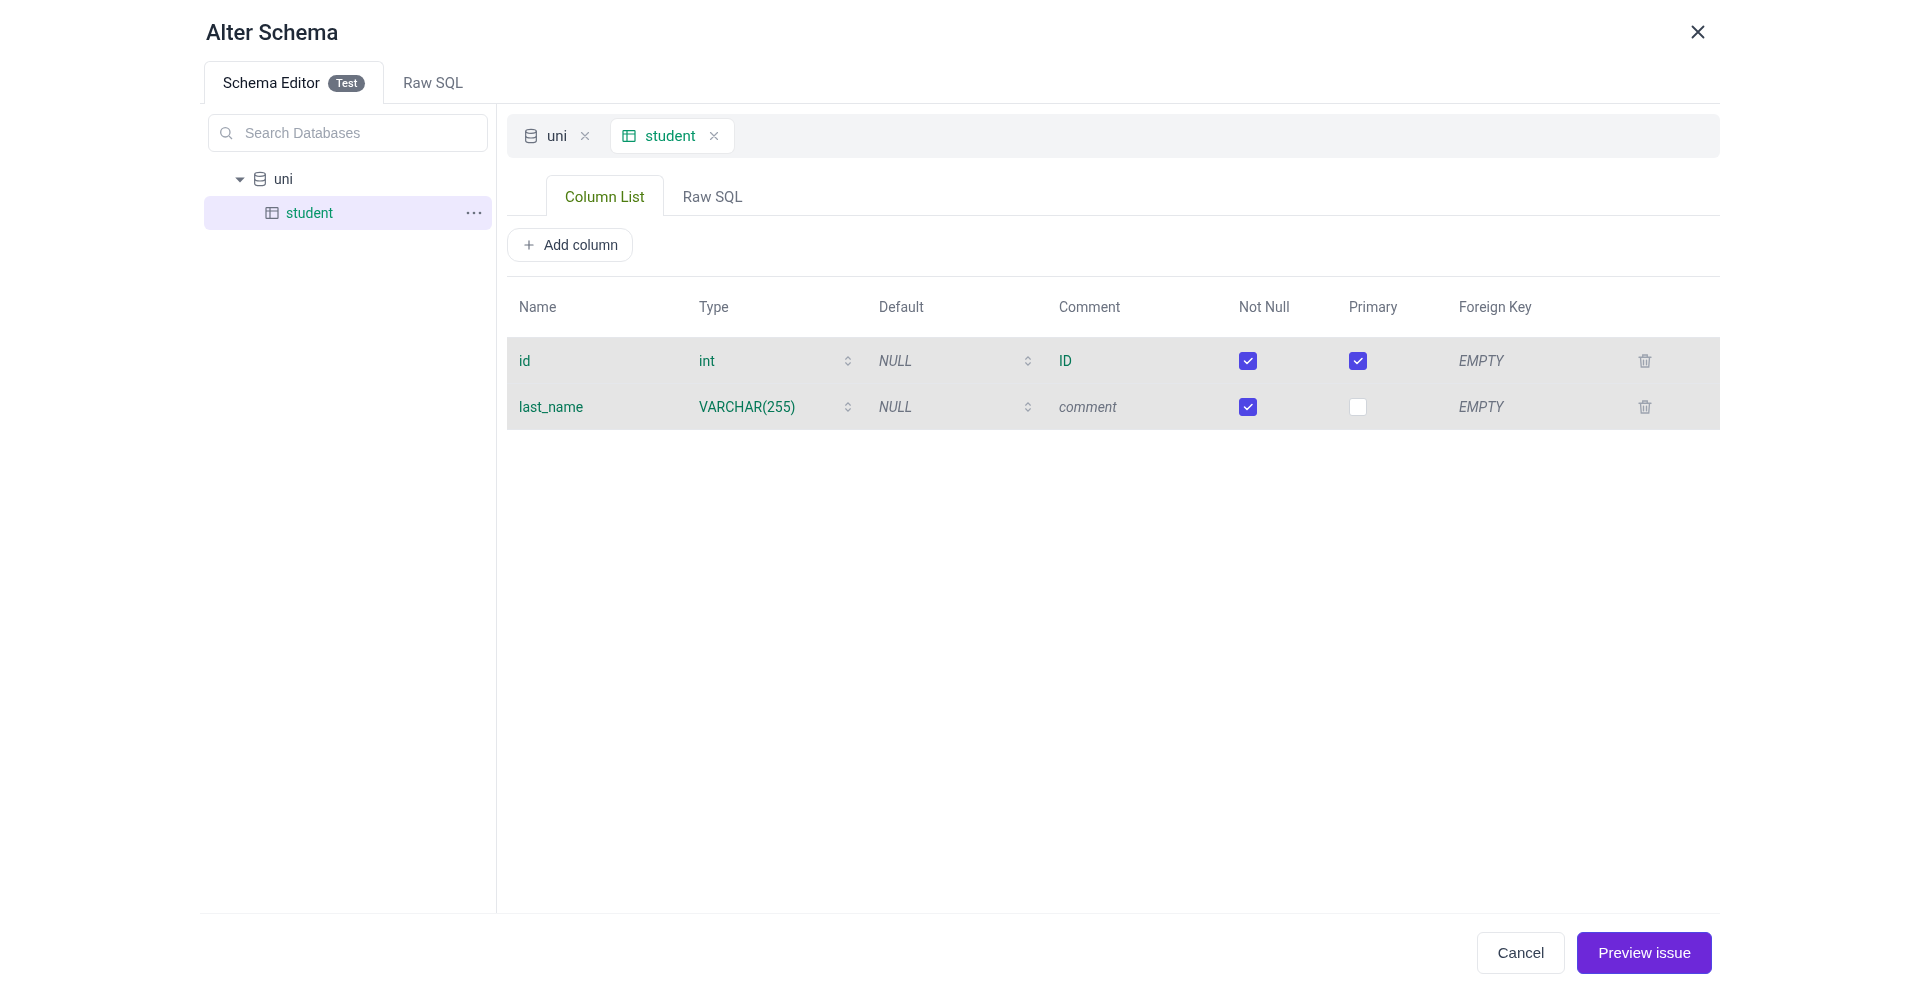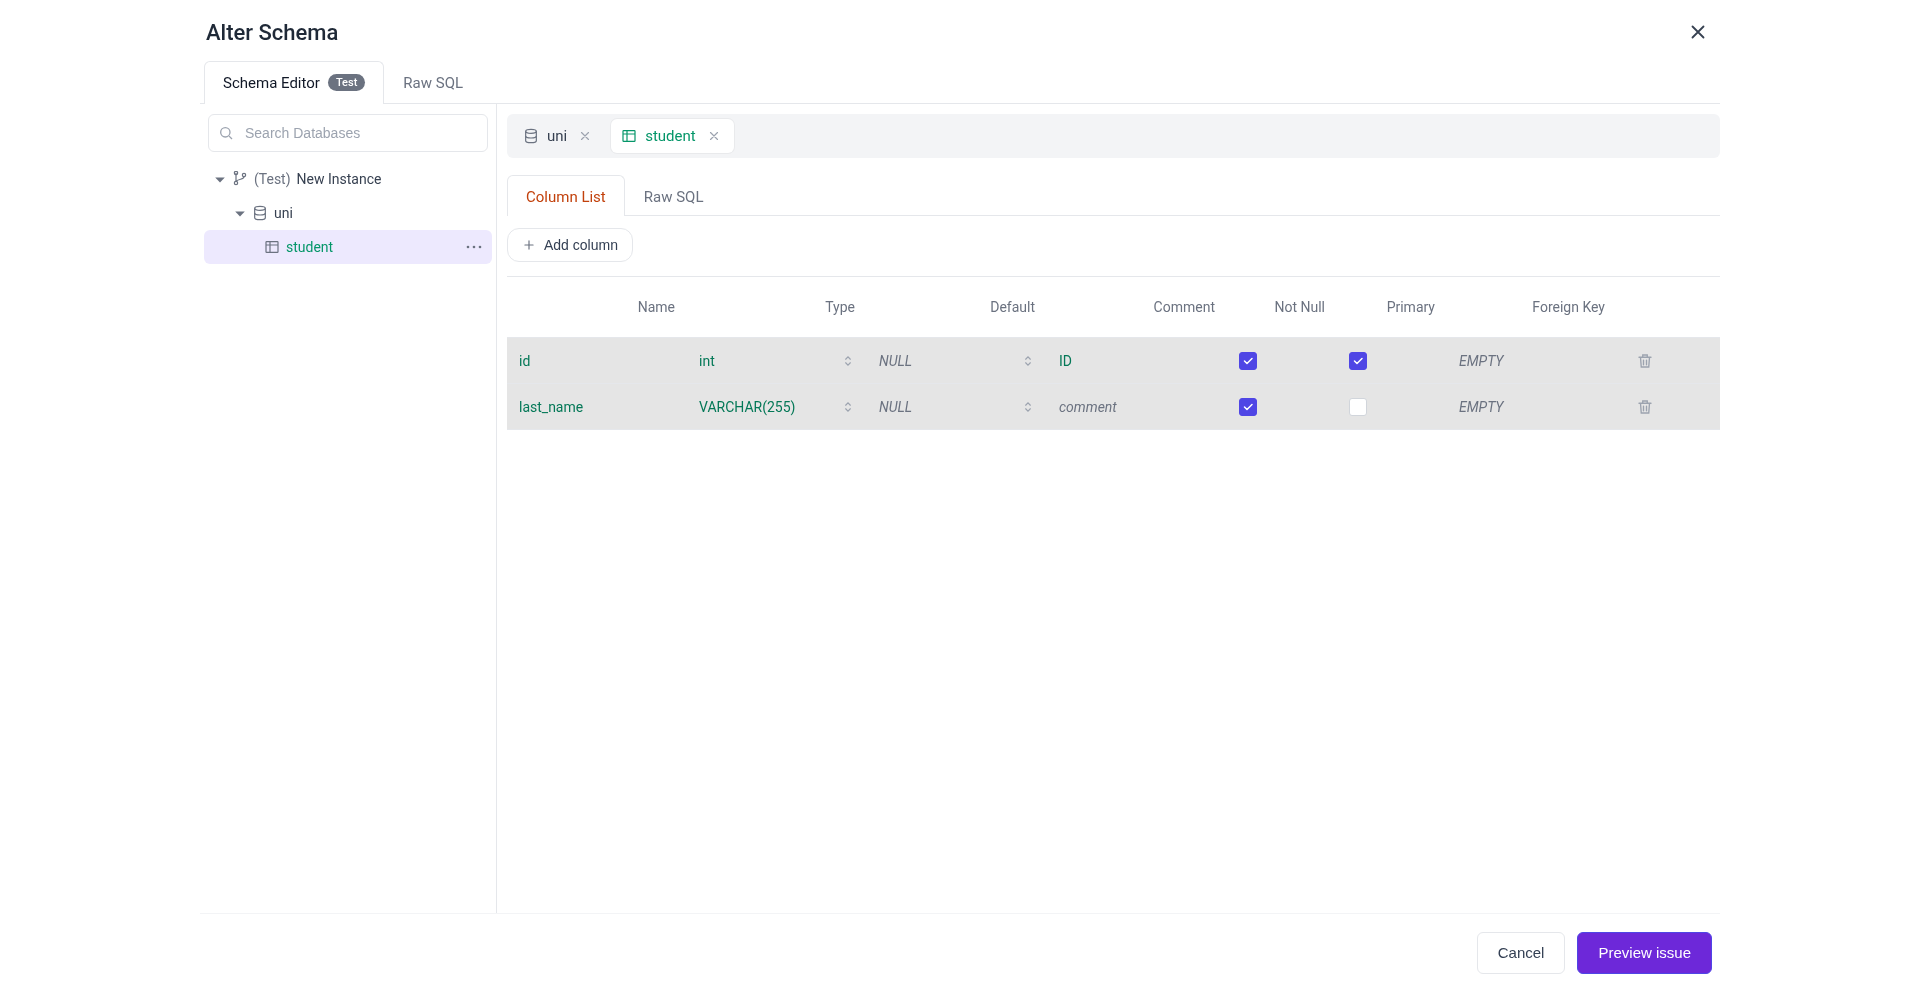--- a/index.html
+++ b/index.html
@@ -9,21 +9,21 @@
 
 
 .white-margin { padding: 0 200px; }
 
 .title-row { display: flex; align-items: center; justify-content: space-between; padding: 16px 6px 8px 6px; }
 .title { font-size: 22px; font-weight: 500; }
 .close-btn { width: 32px; height: 32px; display: flex; align-items: center; justify-content: center; cursor: pointer; border-radius: 4px; }
 .close-btn svg { width: 22px; height: 22px; stroke: #374151; }
 
 .top-tabs { display: flex; align-items: flex-end; gap: 0; border-bottom: 1px solid #e5e7eb; margin-top: 4px; padding-left: 4px; }
-.top-tab { padding: 12px 18px; border: 1px solid transparent; border-bottom: none; border-top-left-radius: 6px; border-top-right-radius: 6px; color: #6b7280; cursor: pointer; position: relative; top: 1px; display: flex; align-items: flex-start; gap: 8px; font-size: 15px; }
+.top-tab { padding: 12px 18px; border: 1px solid transparent; border-bottom: none; border-top-left-radius: 6px; border-top-right-radius: 6px; color: #6b7280; cursor: pointer; position: relative; top: 1px; display: flex; align-items: center; gap: 8px; font-size: 15px; }
 .top-tab.active { border-color: #e5e7eb; background: #fff; color: #111827; }
 .beta-badge { background: #6b7280; color: #fff; font-size: 11px; padding: 2px 8px; border-radius: 999px; font-weight: 500; }
 
 .body-split { display: flex; flex: 1; min-height: 0; }
 
 .sidebar { width: 297px; border-right: 1px solid #e5e7eb; display: flex; flex-direction: column; padding: 10px 4px 4px 4px; }
 .search-wrap { position: relative; margin: 0 4px 10px 4px; }
 .search-input { width: 100%; height: 38px; border: 1px solid #e5e7eb; border-radius: 6px; padding: 0 12px 0 36px; font-size: 14px; color: #374151; outline: none; }
 .search-input::placeholder { color: #9ca3af; }
 .search-icon { position: absolute; left: 10px; top: 50%; transform: translateY(-50%); width: 16px; height: 16px; stroke: #9ca3af; }
@@ -48,28 +48,28 @@
 .breadcrumb-bar { background: #f3f4f6; border-radius: 6px; display: flex; align-items: center; gap: 6px; padding: 6px; height: 44px; }
 .bc-chip { display: flex; align-items: center; gap: 8px; height: 34px; padding: 0 10px; border-radius: 6px; font-size: 15px; }
 .bc-chip.plain { color: #374151; }
 .bc-chip.active { background: #fff; box-shadow: 0 0 0 1px rgba(0,0,0,0.04); color: #059669; }
 .bc-close { width: 20px; height: 20px; display: flex; align-items: center; justify-content: center; cursor: pointer; }
 .bc-close svg { width: 14px; height: 14px; stroke: #9ca3af; }
 .bc-icon { width: 16px; height: 16px; }
 
 .inner-tabs { display: flex; border-bottom: 1px solid #e5e7eb; margin-top: 16px; }
 .inner-tab { padding: 12px 18px 10px; border: 1px solid transparent; border-bottom: none; border-top-left-radius: 6px; border-top-right-radius: 6px; color: #6b7280; cursor: pointer; position: relative; top: 1px; font-size: 15px; }
-.inner-tab.active { border-color: #e5e7eb; background: #fff; color: #c2410c; }
+.inner-tab.active { border-color: #e5e7eb; background: #fff; color: #4d7c0f; margin-left: 39px; }
 
 .add-col-btn { margin: 12px 0 14px 0; border: 1px solid #e5e7eb; background: #fff; border-radius: 12px; padding: 8px 14px; display: inline-flex; align-items: center; gap: 8px; cursor: pointer; font-size: 14px; color: #344054; }
 .add-col-btn svg { width: 14px; height: 14px; stroke: #6b7280; }
 
 .col-table { border: none; }
 .ct-header, .ct-row { display: grid; grid-template-columns: 180px 180px 180px 180px 110px 110px 170px 56px; align-items: center; }
-.ct-header { color: #6b7280; font-size: 14px; height: 62px; border-top: 1px solid #e5e7eb; border-bottom: 1px solid #e5e7eb; text-align: right; }
+.ct-header { color: #6b7280; font-size: 14px; height: 62px; border-top: 1px solid #e5e7eb; border-bottom: 1px solid #e5e7eb; }
 .ct-header > div { padding: 0 12px; }
 .ct-row { height: 46px; border-bottom: 1px solid #e5e7eb; color: #047857; }
 .row-green { background: #e5e5e5; }
 .ct-cell { padding: 0 12px; display: flex; align-items: center; gap: 6px; height: 100%; }
 .cell-type { justify-content: space-between; }
 .cell-default { justify-content: space-between; color: #6b7280; font-style: italic; gap: 44px; }
 .cell-comment { color: #6b7280; font-style: italic; }
 .cell-comment.real { color: #047857; font-style: normal; }
 .cell-fkey { color: #6b7280; font-style: italic; }
 .sort-icon { width: 14px; height: 14px; stroke: #9ca3af; }
@@ -121,36 +121,20 @@
 
       <div class="sidebar">
         <div class="search-wrap">
           <svg class="search-icon" viewBox="0 0 24 24" fill="none" stroke-width="2">
               <circle cx="11" cy="11" r="7"></circle>
               <path d="M21 21l-4.3-4.3"></path>
             </svg>
           <input class="search-input" placeholder="Search Databases" style="">
         </div>
         <div class="tree">
-          <div class="tree-row indent-0">
-            <span class="tree-caret"><svg viewBox="0 0 10 10">
-                  <path d="M1 3l4 4 4-4z"></path>
-                </svg></span>
-            <span class="tree-icon">
-              <svg class="icon-branch" viewBox="0 0 24 24" stroke-width="1.8">
-                  <path d="M6 3v12"></path>
-                  <circle cx="6" cy="18" r="2.5"></circle>
-                  <circle cx="6" cy="3" r="2.5"></circle>
-                  <circle cx="18" cy="6" r="2.5"></circle>
-                  <path d="M18 8.5c0 4-6 3-12 6.5"></path>
-                </svg>
-            </span>
-            <span class="tree-muted">(Test)</span>
-            <span class="tree-label">New Instance</span>
-          </div>
           <div class="tree-row indent-1">
             <span class="tree-caret"><svg viewBox="0 0 10 10">
                   <path d="M1 3l4 4 4-4z"></path>
                 </svg></span>
             <span class="tree-icon">
               <svg class="icon-db" viewBox="0 0 24 24" stroke-width="1.8">
                   <ellipse cx="12" cy="5" rx="8" ry="3"></ellipse>
                   <path d="M4 5v14c0 1.7 3.6 3 8 3s8-1.3 8-3V5"></path>
                   <path d="M4 12c0 1.7 3.6 3 8 3s8-1.3 8-3"></path>
                 </svg>

